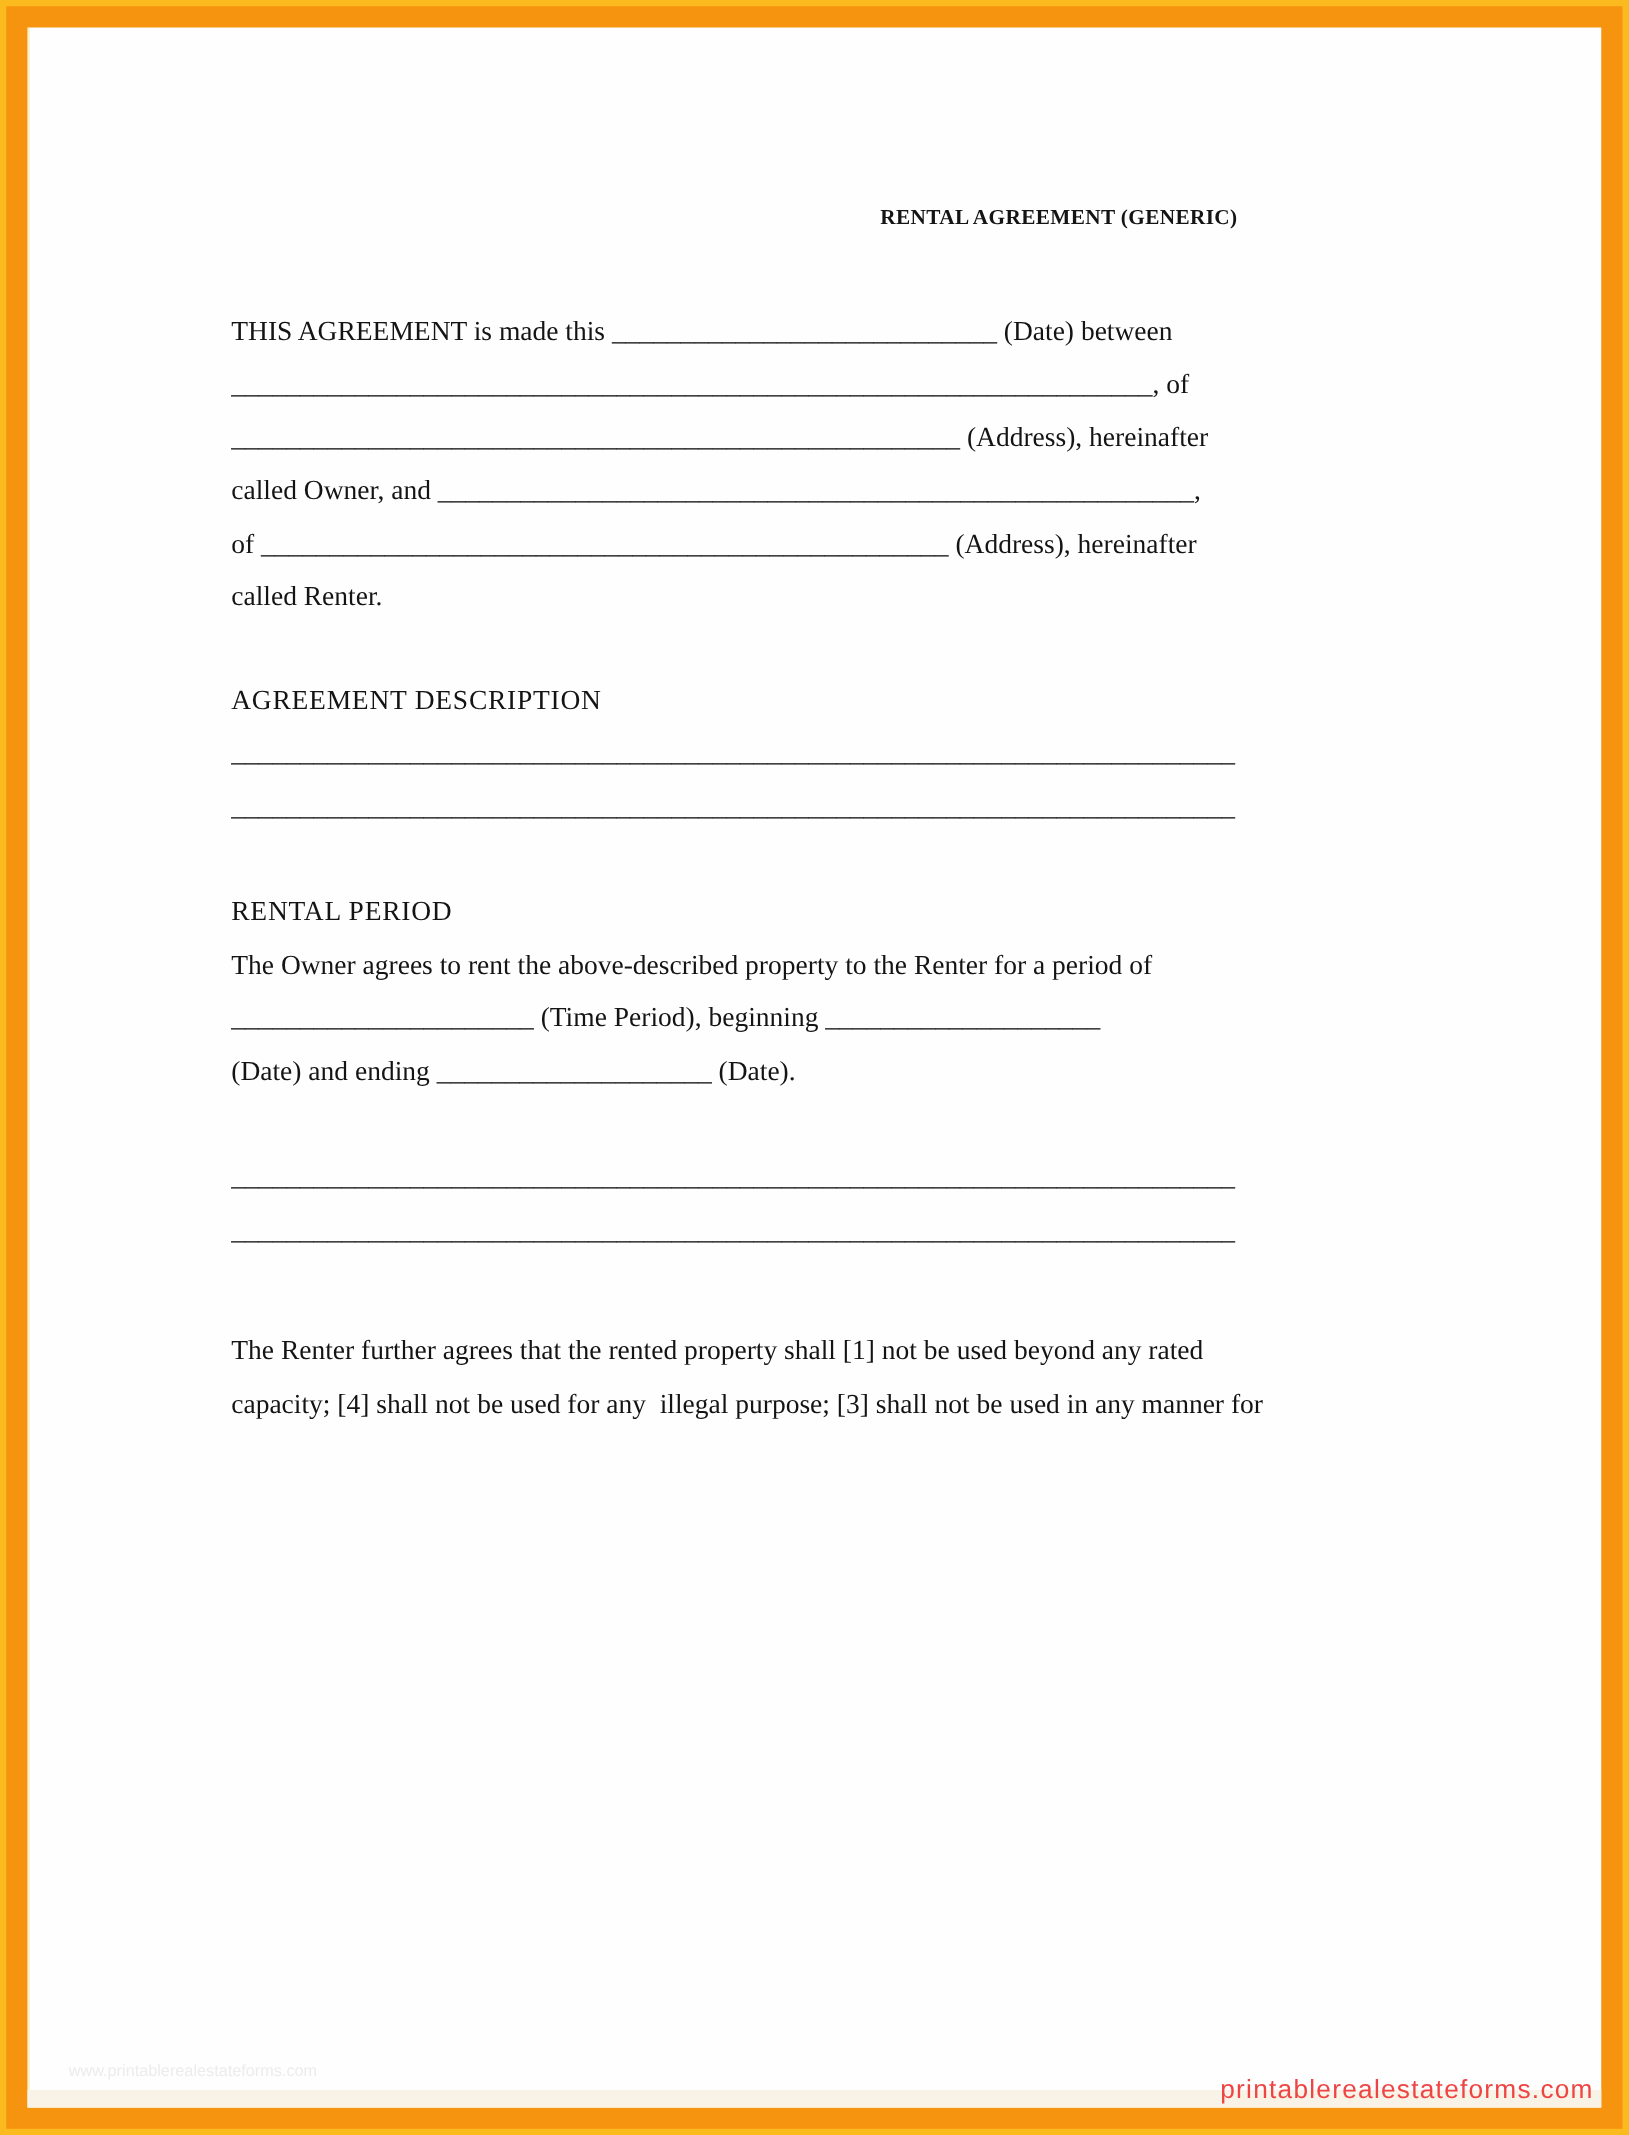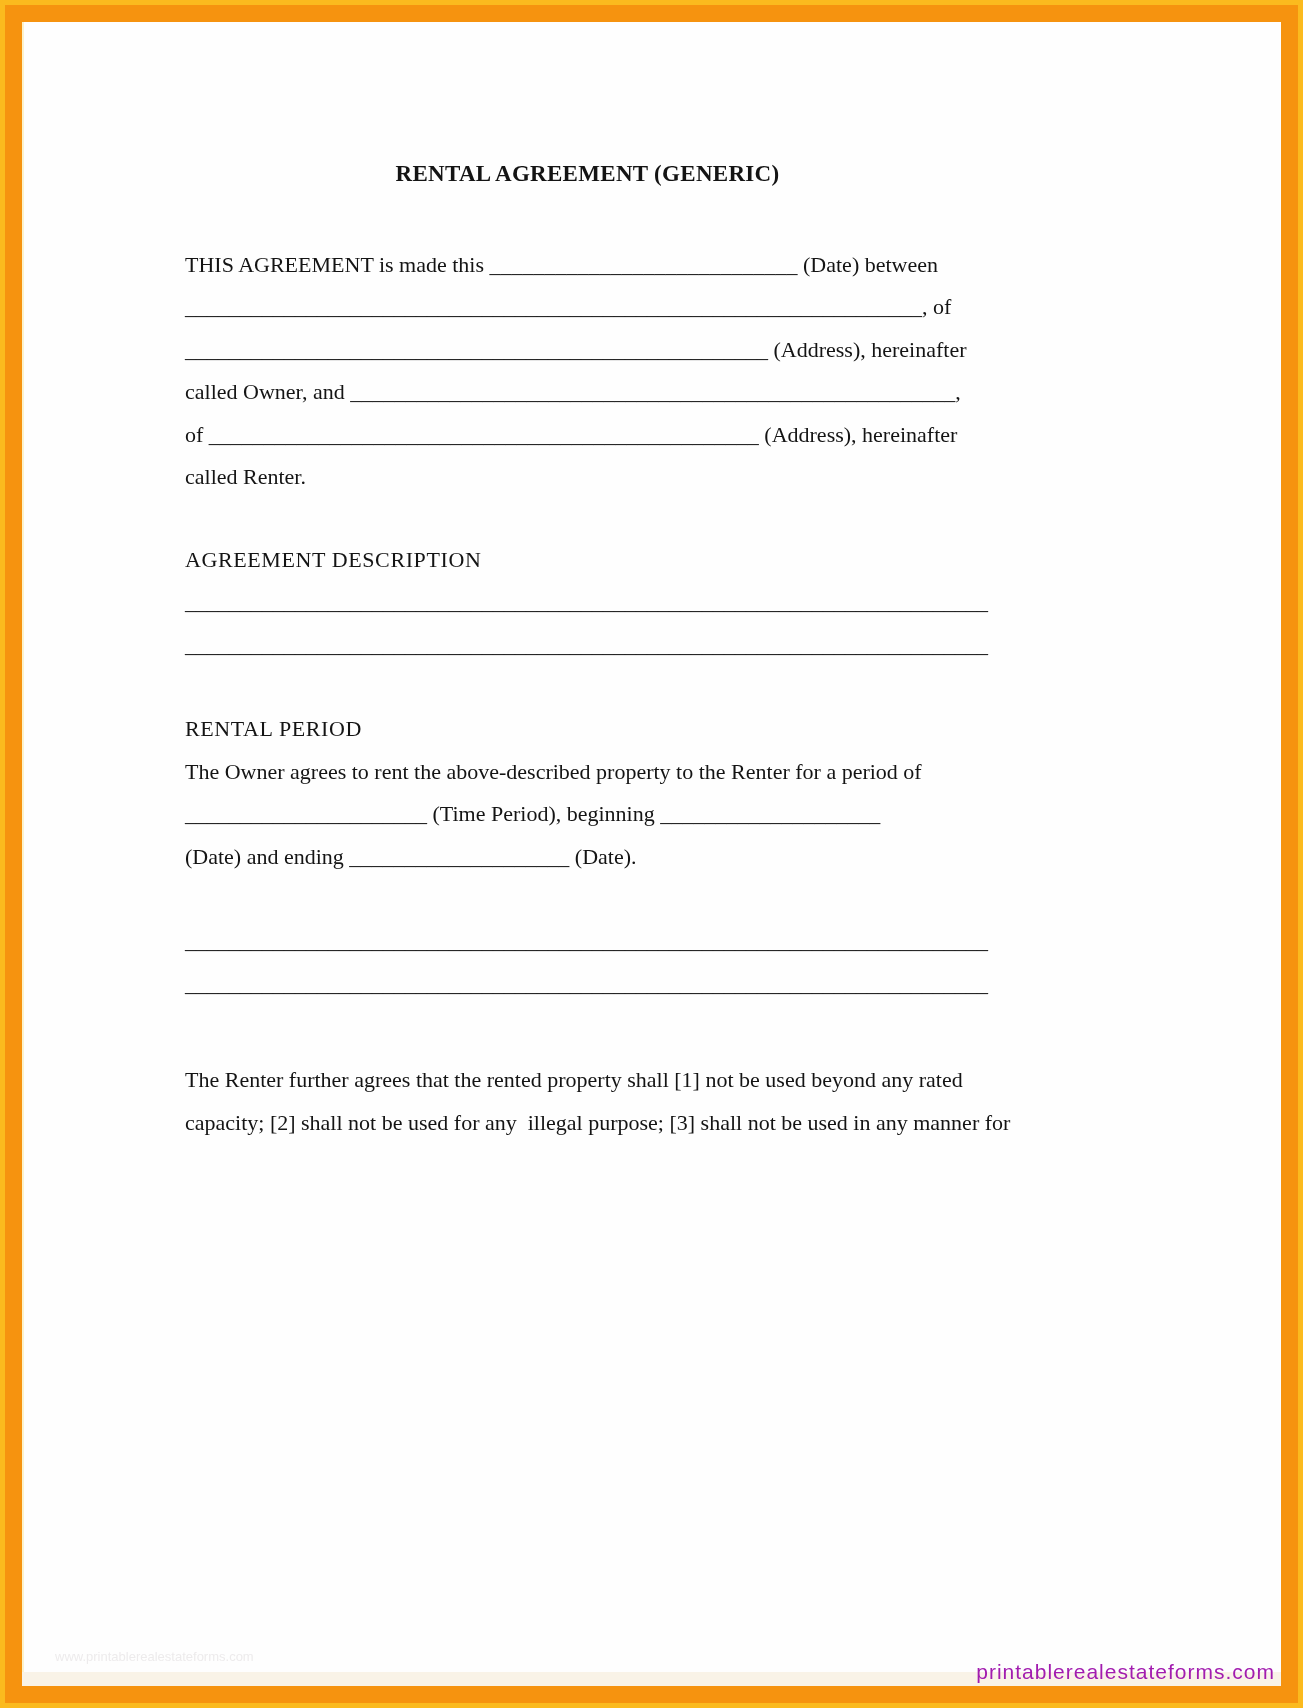--- a/index.html
+++ b/index.html
@@ -30,39 +30,39 @@
     position: absolute; left: 0; right: 0; bottom: 0;
     height: 14px;
     background: #F9F3E7;
   }
   .content {
     position: absolute; left: 163px; top: 131px; width: 805px;
     font-size: 22px; line-height: 42.5px; color: #141414;
   }
   .doc-title {
     margin: 0 0 48px 0;
-    font-size: 23px; font-weight: bold;
-    text-align: center;
+    font-size: 17px; font-weight: bold;
+    text-align: right;
     letter-spacing: 0.3px;
     white-space: pre;
   }
   .line { white-space: pre; }
   .para { margin: 0; }
   .section-heading {
     letter-spacing: 0.6px;
     white-space: pre;
   }
   .mt-gap   { margin-top: 40px; }  
   .mt-gap2  { margin-top: 42px; }
   .mt-big   { margin-top: 54px; }  
   .footer-site {
     position: absolute; right: 6px; bottom: 2px;
     font-family: "Liberation Sans", sans-serif;
     font-size: 21px; letter-spacing: 1px;
-    color: #a21caf;
+    color: #ef4444;
     white-space: pre;
   }
   .footer-watermark {
     position: absolute; left: 33px; bottom: 22px;
     font-family: "Liberation Sans", sans-serif;
     font-size: 13px;
     color: #EDEBEC;
     white-space: pre;
   }
 </style>
@@ -100,21 +100,21 @@
           <div class="line">(Date) and ending ____________________ (Date).</div>
         </div>
 
         <div class="para mt-gap2">
           <div class="line">_________________________________________________________________________</div>
           <div class="line">_________________________________________________________________________</div>
         </div>
 
         <div class="para mt-big">
           <div class="line">The Renter further agrees that the rented property shall [1] not be used beyond any rated</div>
-          <div class="line">capacity; [2] shall not be used for any  illegal purpose; [3] shall not be used in any manner for</div>
+          <div class="line">capacity; [4] shall not be used for any  illegal purpose; [3] shall not be used in any manner for</div>
         </div>
 
       </div>
 
       <div class="page-bottom-tint"></div>
       <div class="footer-watermark">www.printablerealestateforms.com</div>
       <div class="footer-site">printablerealestateforms.com</div>
 
     </div>
   </div>

